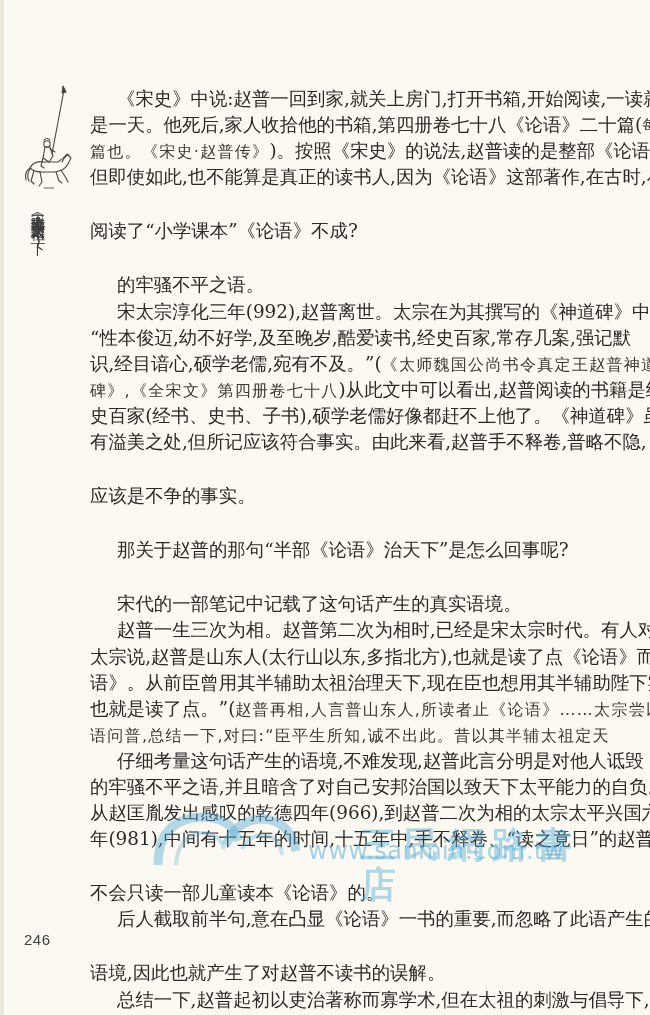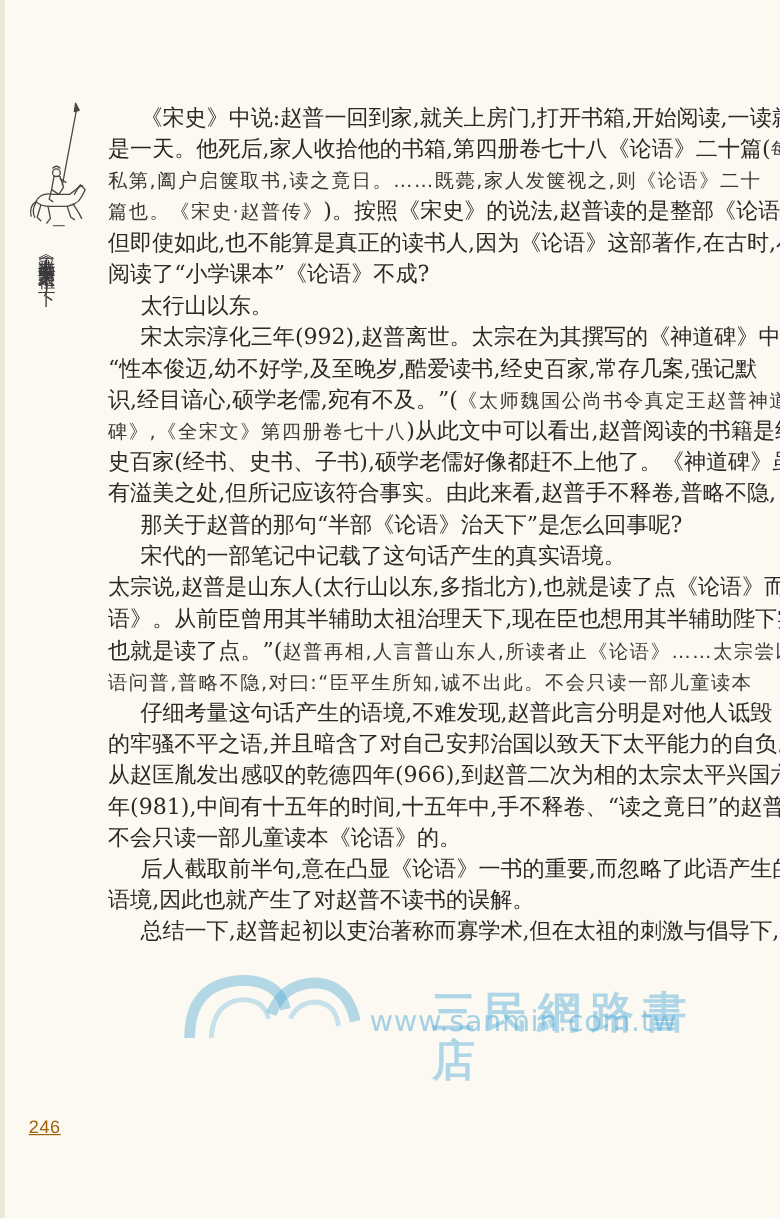--- a/index.html
+++ b/index.html
@@ -40,23 +40,22 @@
       letter-spacing: 1px;
       line-height: 20px;
       color: #3a3a3a;
     }
     .page-number {
       position: absolute;
       left: 24px;
       top: 931px;
       font-family: "Liberation Sans", "DejaVu Sans", sans-serif;
       font-size: 15px;
-      color: #a16207;
+      color: #404040;
       letter-spacing: 0.5px;
-      text-decoration: underline;
     }
     .text-block {
       position: absolute;
       left: 90px;
       top: 86px;
       width: 508px;
     }
     .line {
       height: 26.1px;
       line-height: 26.1px;
@@ -64,20 +63,21 @@
       white-space: nowrap;
       text-align: justify;
       text-align-last: justify;
       overflow: visible;
     }
     .line.indent {
       padding-left: 27px;
     }
     .line.last {
       text-align-last: left;
+      margin-top: 28px;
     }
     .line .note {
       font-family: "DejaVu Sans", "Liberation Sans", sans-serif;
       font-size: 16px;
       color: #3d3a36;
       letter-spacing: 1.3px;
     }
     .watermark {
       position: absolute;
       left: 150px;
@@ -149,37 +149,38 @@
   <line x1="28" y1="106" x2="38" y2="106" stroke="#6a665e" stroke-width="1"></line>
 </svg>
 
 <div class="running-title">王立群读《宋史》之宋太祖(下)</div>
 
 <div class="page-number">246</div>
 
 <div class="text-block" id="text-block">
     <div class="line indent"><span>《宋史》中说:赵普一回到家,就关上房门,打开书箱,开始阅读,一读就</span></div>
     <div class="line"><span>是一天。他死后,家人收拾他的书箱,第四册卷七十八《论语》二十篇(</span><span class="note">每归</span></div>
-    <div class="line"><span class="note">私第,阖户启箧取书,读之竟日。……既薨,家人发箧视之,则《论语》二十</span></div>
     <div class="line"><span class="note">篇也。《宋史·赵普传》</span><span>)。按照《宋史》的说法,赵普读的是整部《论语》。</span></div>
     <div class="line"><span>但即使如此,也不能算是真正的读书人,因为《论语》这部著作,在古时,小</span></div>
     <div class="line last"><span>阅读了“小学课本”《论语》不成?</span></div>
-    <div class="line indent last"><span>太行山以东。</span></div>
+    <div class="line indent last"><span>的牢骚不平之语。</span></div>
     <div class="line indent"><span>宋太宗淳化三年(992),赵普离世。太宗在为其撰写的《神道碑》中说:</span></div>
     <div class="line"><span>“性本俊迈,幼不好学,及至晚岁,酷爱读书,经史百家,常存几案,强记默</span></div>
     <div class="line"><span>识,经目谙心,硕学老儒,宛有不及。”(</span><span class="note">《太师魏国公尚书令真定王赵普神道</span></div>
     <div class="line"><span class="note">碑》,《全宋文》第四册卷七十八</span><span>)从此文中可以看出,赵普阅读的书籍是经</span></div>
     <div class="line"><span>史百家(经书、史书、子书),硕学老儒好像都赶不上他了。《神道碑》虽可能</span></div>
     <div class="line"><span>有溢美之处,但所记应该符合事实。由此来看,赵普手不释卷,普略不隐,</span></div>
+    <div class="line last"><span>应该是不争的事实。</span></div>
     <div class="line indent last"><span>那关于赵普的那句“半部《论语》治天下”是怎么回事呢?</span></div>
     <div class="line indent last"><span>宋代的一部笔记中记载了这句话产生的真实语境。</span></div>
+    <div class="line indent"><span>赵普一生三次为相。赵普第二次为相时,已经是宋太宗时代。有人对</span></div>
     <div class="line"><span>太宗说,赵普是山东人(太行山以东,多指北方),也就是读了点《论语》而</span></div>
     <div class="line"><span>语》。从前臣曾用其半辅助太祖治理天下,现在臣也想用其半辅助陛下实</span></div>
     <div class="line"><span>也就是读了点。”(</span><span class="note">赵普再相,人言普山东人,所读者止《论语》……太宗尝以此</span></div>
-    <div class="line"><span class="note">语问普,普略不隐,对曰:“臣平生所知,诚不出此。不会只读一部儿童读本</span></div>
+    <div class="line"><span class="note">语问普,总结一下,对曰:“臣平生所知,诚不出此。昔以其半辅太祖定天</span></div>
     <div class="line indent"><span>仔细考量这句话产生的语境,不难发现,赵普此言分明是对他人诋毁</span></div>
     <div class="line"><span>的牢骚不平之语,并且暗含了对自己安邦治国以致天下太平能力的自负。</span></div>
     <div class="line"><span>从赵匡胤发出感叹的乾德四年(966),到赵普二次为相的太宗太平兴国六</span></div>
     <div class="line"><span>年(981),中间有十五年的时间,十五年中,手不释卷、“读之竟日”的赵普也</span></div>
     <div class="line last"><span>不会只读一部儿童读本《论语》的。</span></div>
     <div class="line indent"><span>后人截取前半句,意在凸显《论语》一书的重要,而忽略了此语产生的</span></div>
     <div class="line last"><span>语境,因此也就产生了对赵普不读书的误解。</span></div>
     <div class="line indent"><span>总结一下,赵普起初以吏治著称而寡学术,但在太祖的刺激与倡导下,</span></div>
   </div>
 

